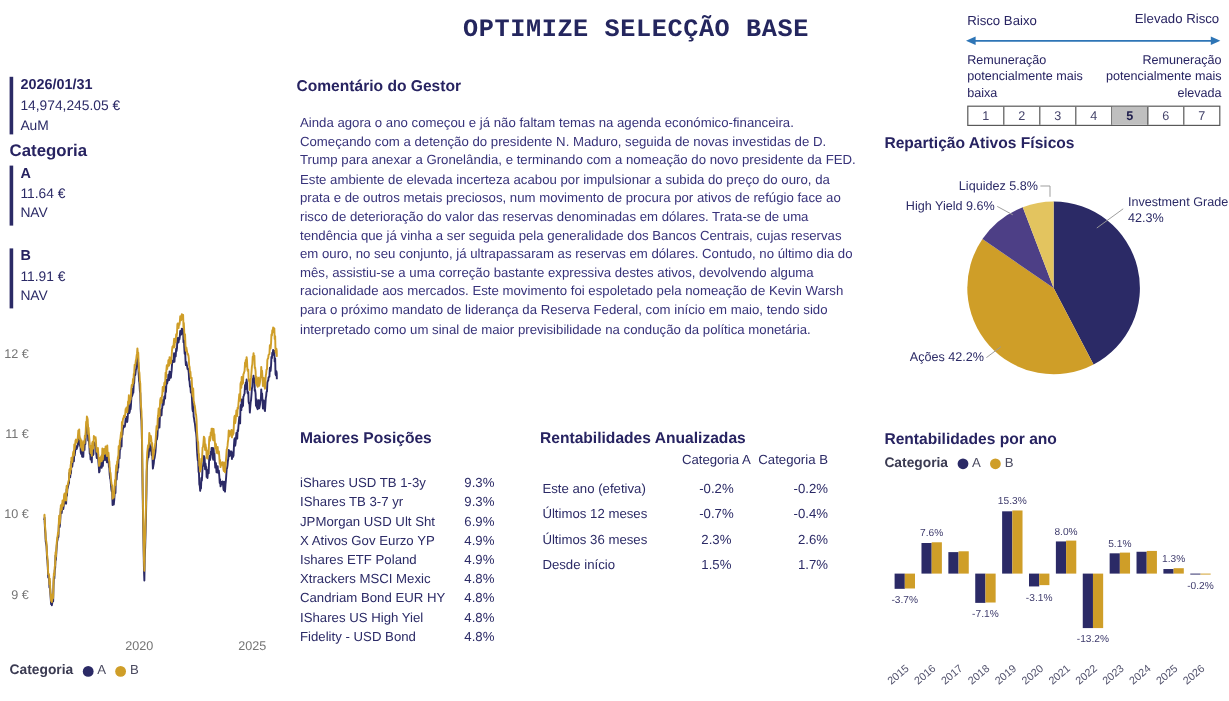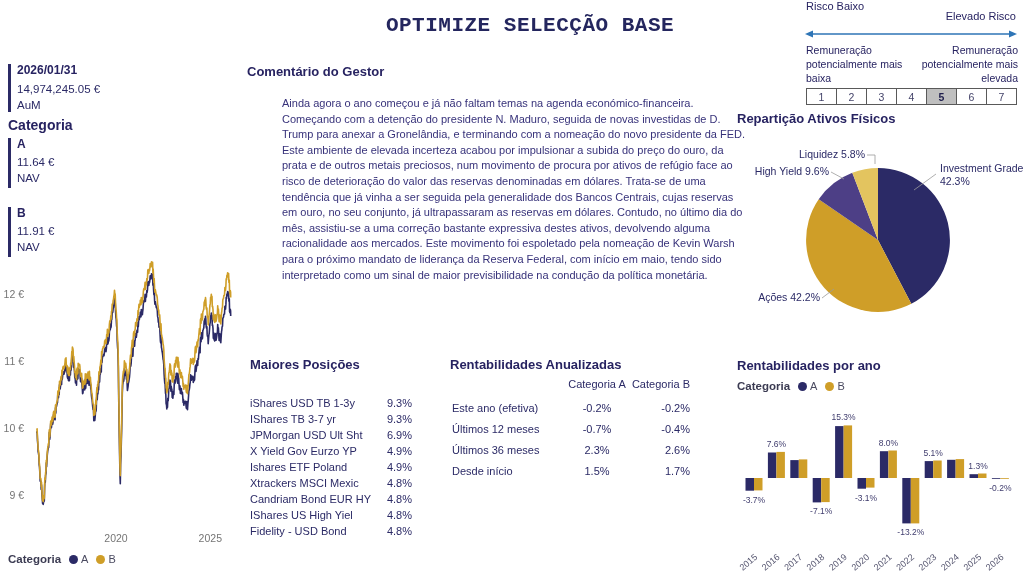--- a/index.html
+++ b/index.html
@@ -4,21 +4,21 @@
 <style>
   html,body{margin:0;padding:0;background:#ffffff;}
   body{font-family:"Liberation Sans", sans-serif; color:#2b2a66;}
   #canvas{position:relative;width:1024px;height:584px;background:#ffffff;overflow:hidden;}
   .abs{position:absolute;}
   .hdr{font-weight:bold;font-size:13px;color:#272361;}
   .kpi-bar{width:3px;background:#2b2a66;}
   .kpi-line{font-size:11.5px;color:#2b2a66;line-height:1.35;}
   .kpi-strong{font-weight:bold;font-size:12px;color:#272361;}
   .page-title{font-size:21px;font-weight:bold;color:#24265e;text-align:center;letter-spacing:0.5px;}
-  .comment{font-size:11px;line-height:1.42;color:#37327a;width:468px;margin-left:32px;}
+  .comment{font-size:11px;line-height:1.42;color:#37327a;width:468px;}
   .pos-row{position:relative;height:16px;font-size:11px;color:#2b2a66;text-align:center;}
   .pos-name{position:absolute;left:0;top:0;white-space:nowrap;}
   .pos-pct{position:absolute;right:0;top:0;}
   .tbl-row{position:relative;height:21px;font-size:11px;color:#2b2a66;}
   .tbl-label{position:absolute;left:0;top:0;white-space:nowrap;}
   .tbl-a{position:absolute;left:115px;width:60px;text-align:center;top:0;}
   .tbl-b{position:absolute;left:178px;width:60px;text-align:right;top:0;}
   .risk-lbl{font-size:11px;color:#272361;white-space:nowrap;}
   .risk-sub{font-size:10.5px;color:#272361;line-height:1.32;}
   .risk-boxes{display:flex;border:1px solid #595959;}
@@ -93,21 +93,21 @@
       </div>
       <div class="pos-row">
         <span class="pos-name">IShares TB 3-7 yr</span>
         <span class="pos-pct">9.3%</span>
       </div>
       <div class="pos-row">
         <span class="pos-name">JPMorgan USD Ult Sht</span>
         <span class="pos-pct">6.9%</span>
       </div>
       <div class="pos-row">
-        <span class="pos-name">X Yield Gov Eurzo YP</span>
+        <span class="pos-name">X Ativos Gov Eurzo YP</span>
         <span class="pos-pct">4.9%</span>
       </div>
       <div class="pos-row">
         <span class="pos-name">Ishares ETF Poland</span>
         <span class="pos-pct">4.9%</span>
       </div>
       <div class="pos-row">
         <span class="pos-name">Xtrackers MSCI Mexic</span>
         <span class="pos-pct">4.8%</span>
       </div>
@@ -148,21 +148,21 @@
           <span class="tbl-b">2.6%</span>
         </div>
         <div class="tbl-row">
           <span class="tbl-label">Desde início</span>
           <span class="tbl-a">1.5%</span>
           <span class="tbl-b">1.7%</span>
         </div>
       </div>
   </div>
 
-  <div class="abs risk-lbl" style="left:806px;top:0;">Risco Baixo</div>
+  <div class="abs risk-lbl" style="left:806px;top:12px;">Risco Baixo</div>
   <div class="abs risk-lbl" style="left:916px;top:10px;width:100px;text-align:right;">Elevado Risco</div>
   <svg class="abs" style="left:804px;top:28px;" width="214" height="12">
     <line x1="8" y1="6" x2="206" y2="6" stroke="#2e75b6" stroke-width="1.4"></line>
     <polygon points="1,6 9,2.5 9,9.5" fill="#2e75b6"></polygon>
     <polygon points="213,6 205,2.5 205,9.5" fill="#2e75b6"></polygon>
   </svg>
   <div class="abs risk-sub" style="left:806px;top:44px;width:108px;" id="risk-sub-left">
       <div>Remuneração</div>
       <div>potencialmente mais</div>
       <div>baixa</div>

